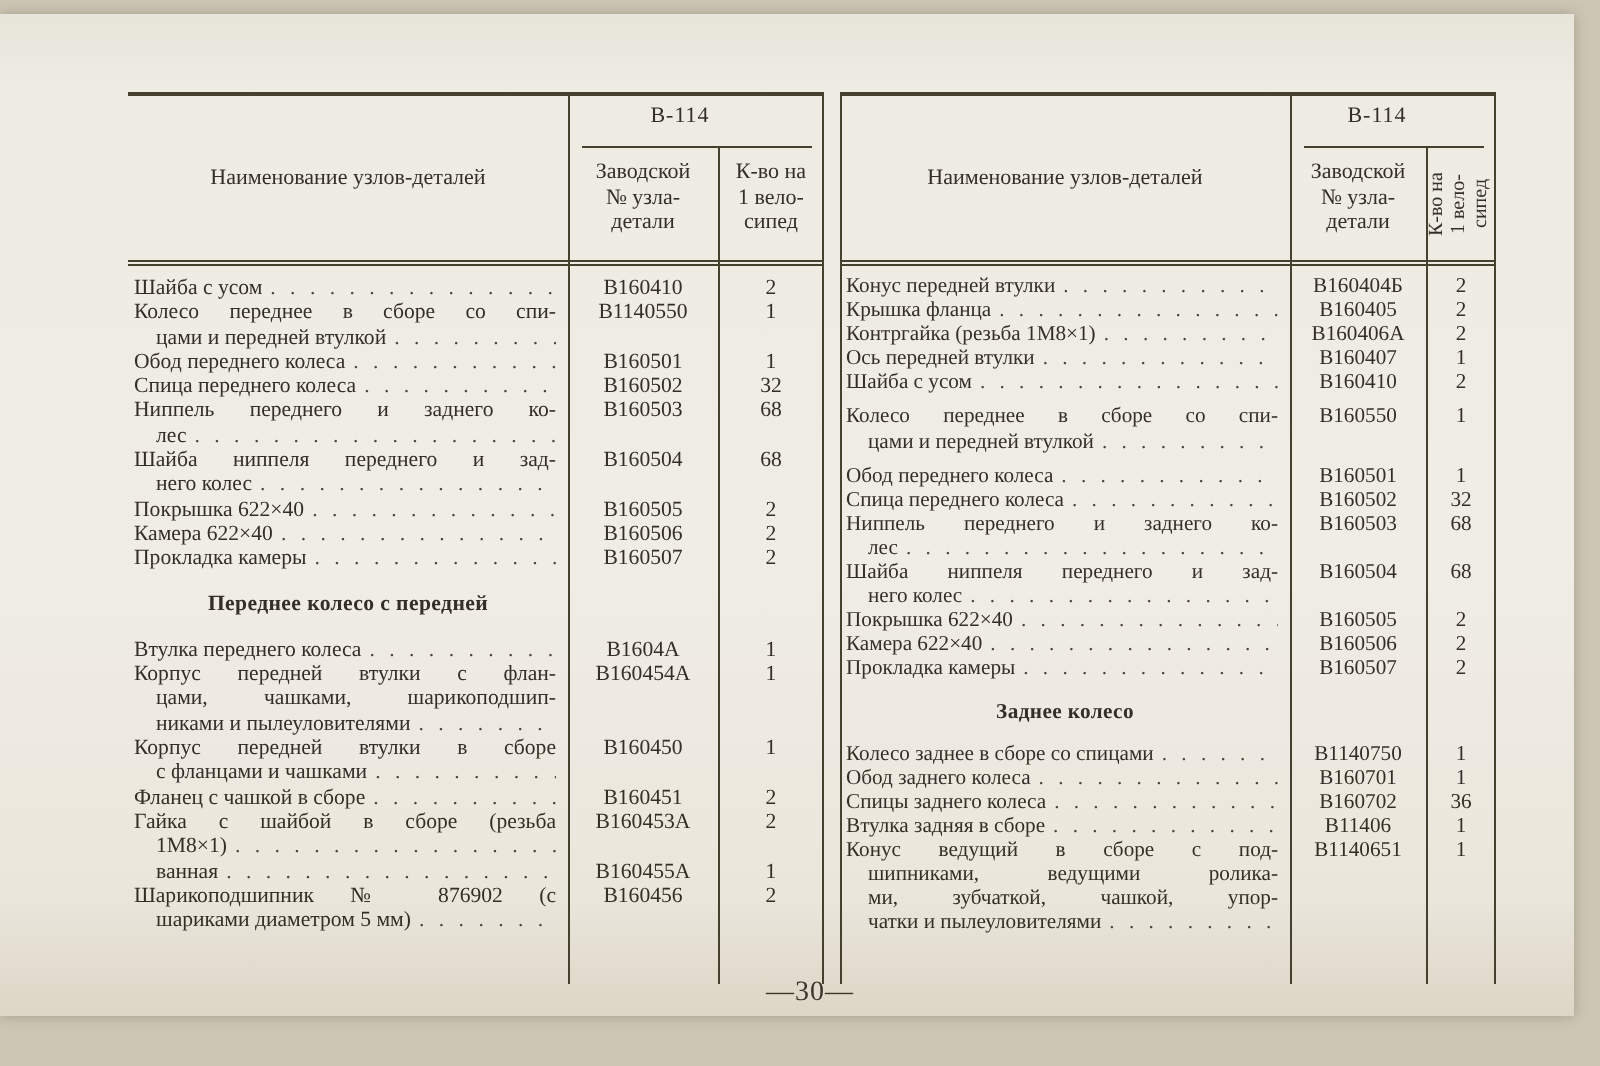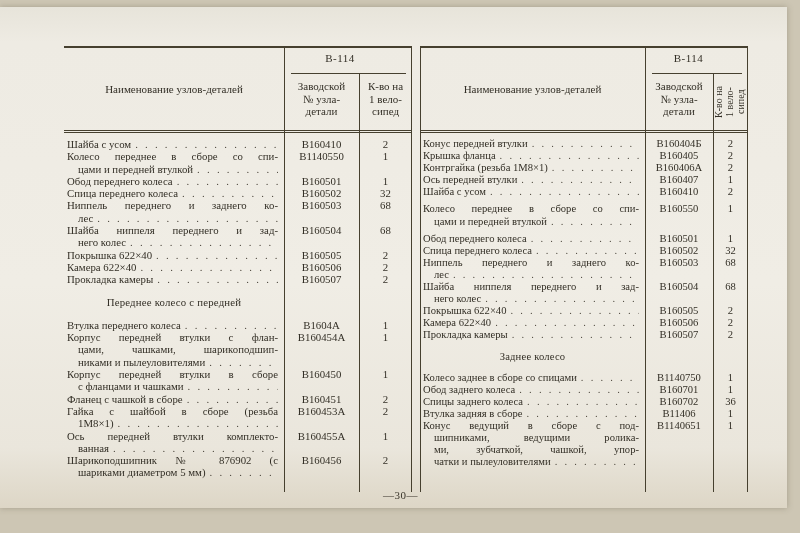--- a/index.html
+++ b/index.html
@@ -56,24 +56,24 @@
   .row { display:flex; align-items:flex-start; }
   .row.gap { margin-top:5px; }
   .cn { width:var(--c1); padding:0 6px 0 3px; }
   .cc { width:var(--c2); text-align:center; }
   .cq { width:var(--c3); text-align:center; }
   .jl { text-align:justify; text-align-last:justify; }
   .cont { padding-left:11px; }
   .ll { display:flex; }
   .ll > span:first-child { white-space:nowrap; }
   .dots { flex:1; overflow:hidden; white-space:nowrap; word-spacing:4.5px; padding-left:4px; color:#4a443a; }
-  .sec { width:var(--c1); text-align:center; font-weight:normal; margin:10px 0 11px; padding:0 10px; letter-spacing:.2px; }
+  .sec { width:var(--c1); text-align:center; font-weight:bold; margin:10px 0 11px; padding:0 10px; letter-spacing:.2px; }
   .t-right .sec { margin:9px 0 9px; }
 
-  .pageno { position:absolute; z-index:2; left:383px; top:489px; font-size:11px; letter-spacing:.5px; color:#3a352b; }
+  .pageno { position:absolute; z-index:2; left:383px; top:489px; font-size:14px; letter-spacing:.5px; color:#3a352b; }
 </style>
 </head>
 <body>
 
 <div class="stage">
   <div class="paper"></div>
 
   <div class="ptable t-left">
     <div class="topline"></div>
     <div class="hdr">
@@ -234,21 +234,20 @@
             <div class="ll cont">
               <span>1М8×1)</span>
               <span class="dots">. . . . . . . . . . . . . . . . . . . . . . . . . . . . . . . . . . . . . . . . </span>
             </div>
           </div>
           <div class="cc">B160453A</div>
           <div class="cq">2</div>
         </div>
         <div class="row">
           <div class="cn">
-            <div class="jl">Ось передней втулки комплекто-</div>
             <div class="ll cont">
               <span>ванная</span>
               <span class="dots">. . . . . . . . . . . . . . . . . . . . . . . . . . . . . . . . . . . . . . . . </span>
             </div>
           </div>
           <div class="cc">B160455A</div>
           <div class="cq">1</div>
         </div>
         <div class="row">
           <div class="cn">

